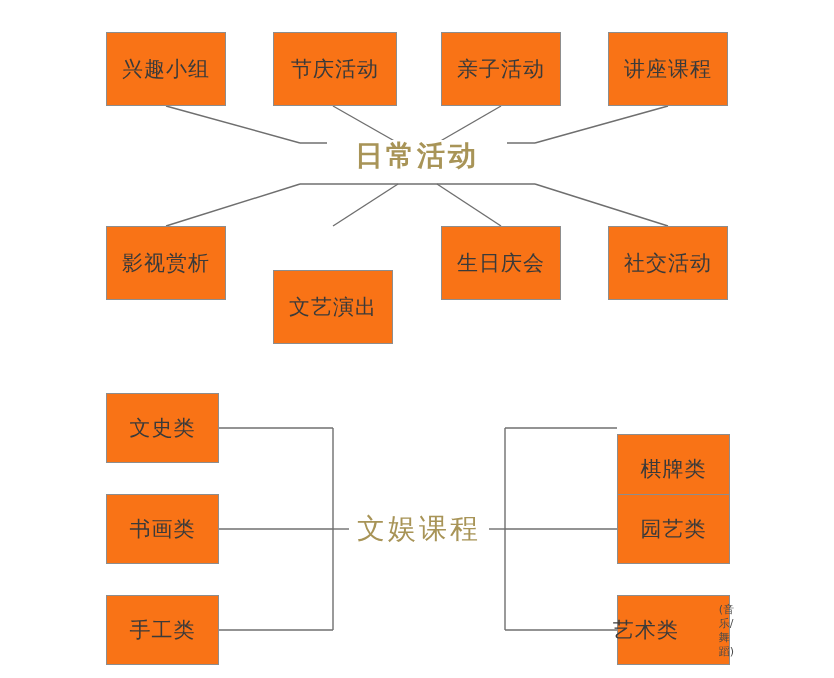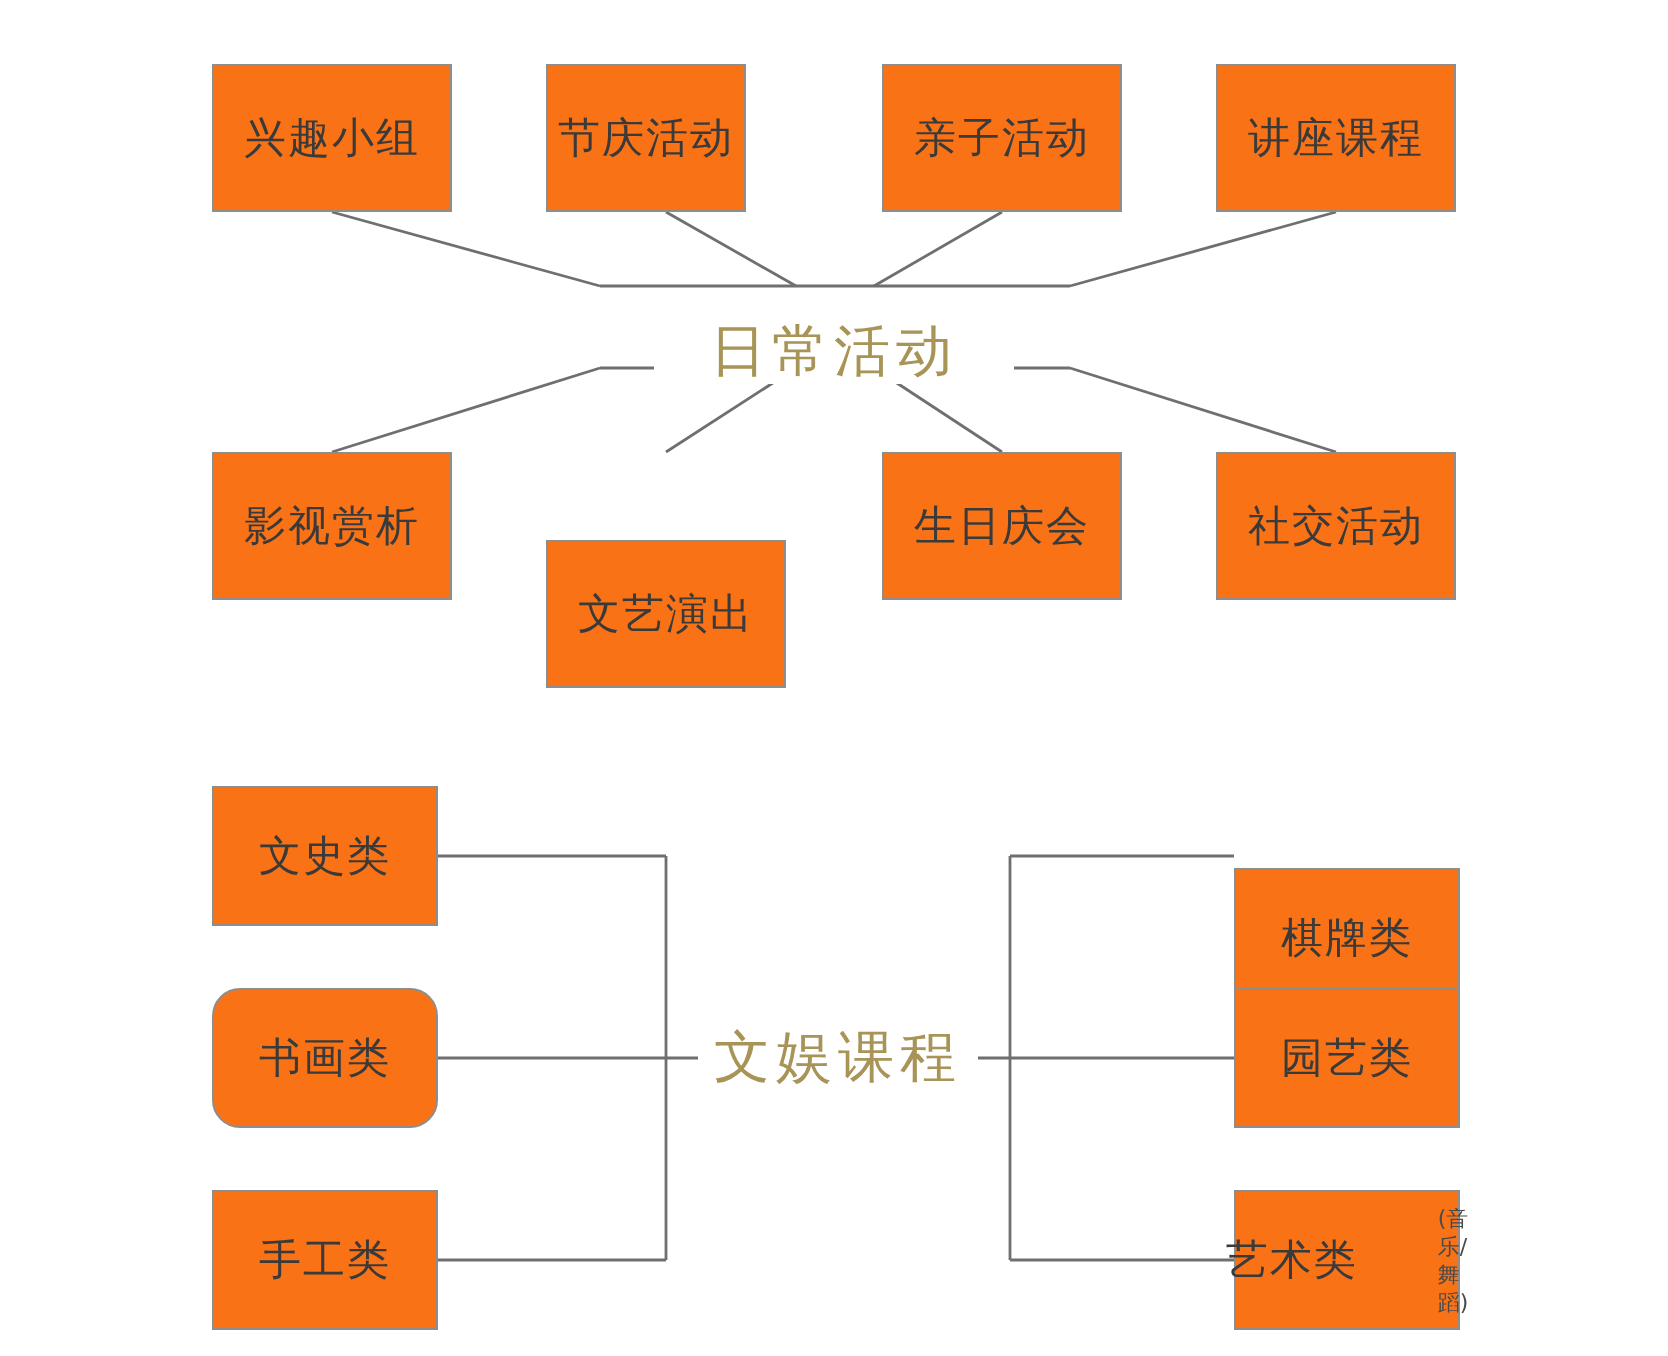--- a/index.html
+++ b/index.html
@@ -100,36 +100,36 @@
       <line x1="505" y1="428" x2="505" y2="630"></line>
       <line x1="487" y1="529" x2="505" y2="529"></line>
     </g>
   </svg>
 
   <div class="node-box d1-box" style="left:106px; top:32px; width:120px; height:74px;">
     <span class="line">兴趣</span>
     <span class="line">小组</span>
   </div>
 
-  <div class="node-box d1-box" style="left:273px; top:32px; width:100px; height:74px;">
+  <div class="node-box d1-box" style="left:273px; top:32px; width:124px; height:74px;">
     <span class="line">节庆</span>
     <span class="line">活动</span>
   </div>
 
   <div class="node-box d1-box" style="left:441px; top:32px; width:120px; height:74px;">
     <span class="line">亲子</span>
     <span class="line">活动</span>
   </div>
 
   <div class="node-box d1-box" style="left:608px; top:32px; width:120px; height:74px;">
     <span class="line">讲座</span>
     <span class="line">课程</span>
   </div>
 
-  <div class="hub-label" style="left:327px; top:160px; width:180px; height:32px;">日常活动</div>
+  <div class="hub-label" style="left:327px; top:140px; width:180px; height:32px;font-weight:bold;">日常活动</div>
 
   <div class="node-box d1-box" style="left:106px; top:226px; width:120px; height:74px;">
     <span class="line">影视</span>
     <span class="line">赏析</span>
   </div>
 
   <div class="node-box d1-box" style="left:273px; top:226px; width:120px; height:74px;margin-top:44px;">
     <span class="line">文艺</span>
     <span class="line">演出</span>
   </div>
@@ -141,21 +141,21 @@
 
   <div class="node-box d1-box" style="left:608px; top:226px; width:120px; height:74px;">
     <span class="line">社交</span>
     <span class="line">活动</span>
   </div>
 
   <div class="node-box d2-box" style="left:106px; top:393px; width:113px; height:70px;">
     <span class="line">文史类</span>
   </div>
 
-  <div class="node-box d2-box" style="left:106px; top:494px; width:113px; height:70px;border-radius:14px;">
+  <div class="node-box d2-box" style="left:106px; top:494px; width:113px; height:70px;">
     <span class="line">书画类</span>
   </div>
 
   <div class="node-box d2-box" style="left:106px; top:595px; width:113px; height:70px;">
     <span class="line">手工类</span>
   </div>
 
   <div class="hub-label" style="left:349px; top:509px; width:140px; height:40px;">文娱课程</div>
 
   <div class="node-box d2-box" style="left:617px; top:393px; width:113px; height:70px;margin-top:41px;">

